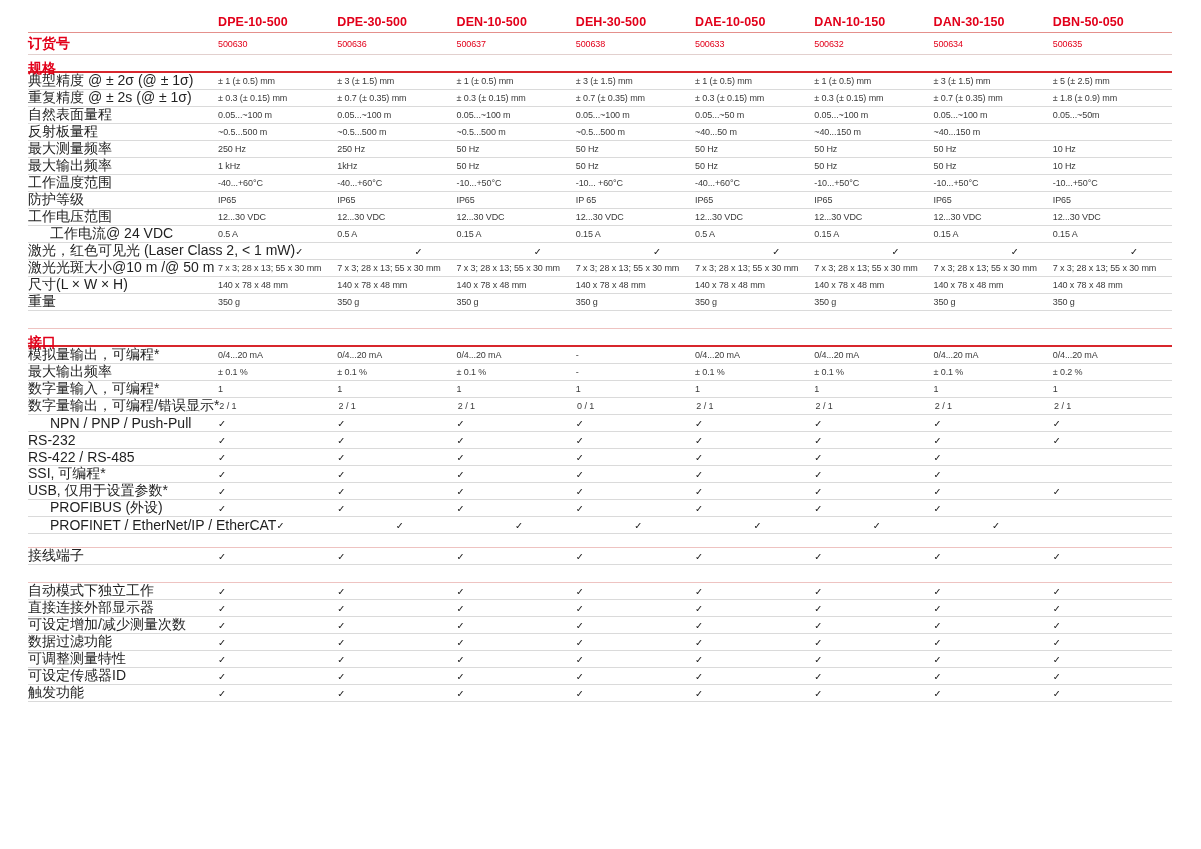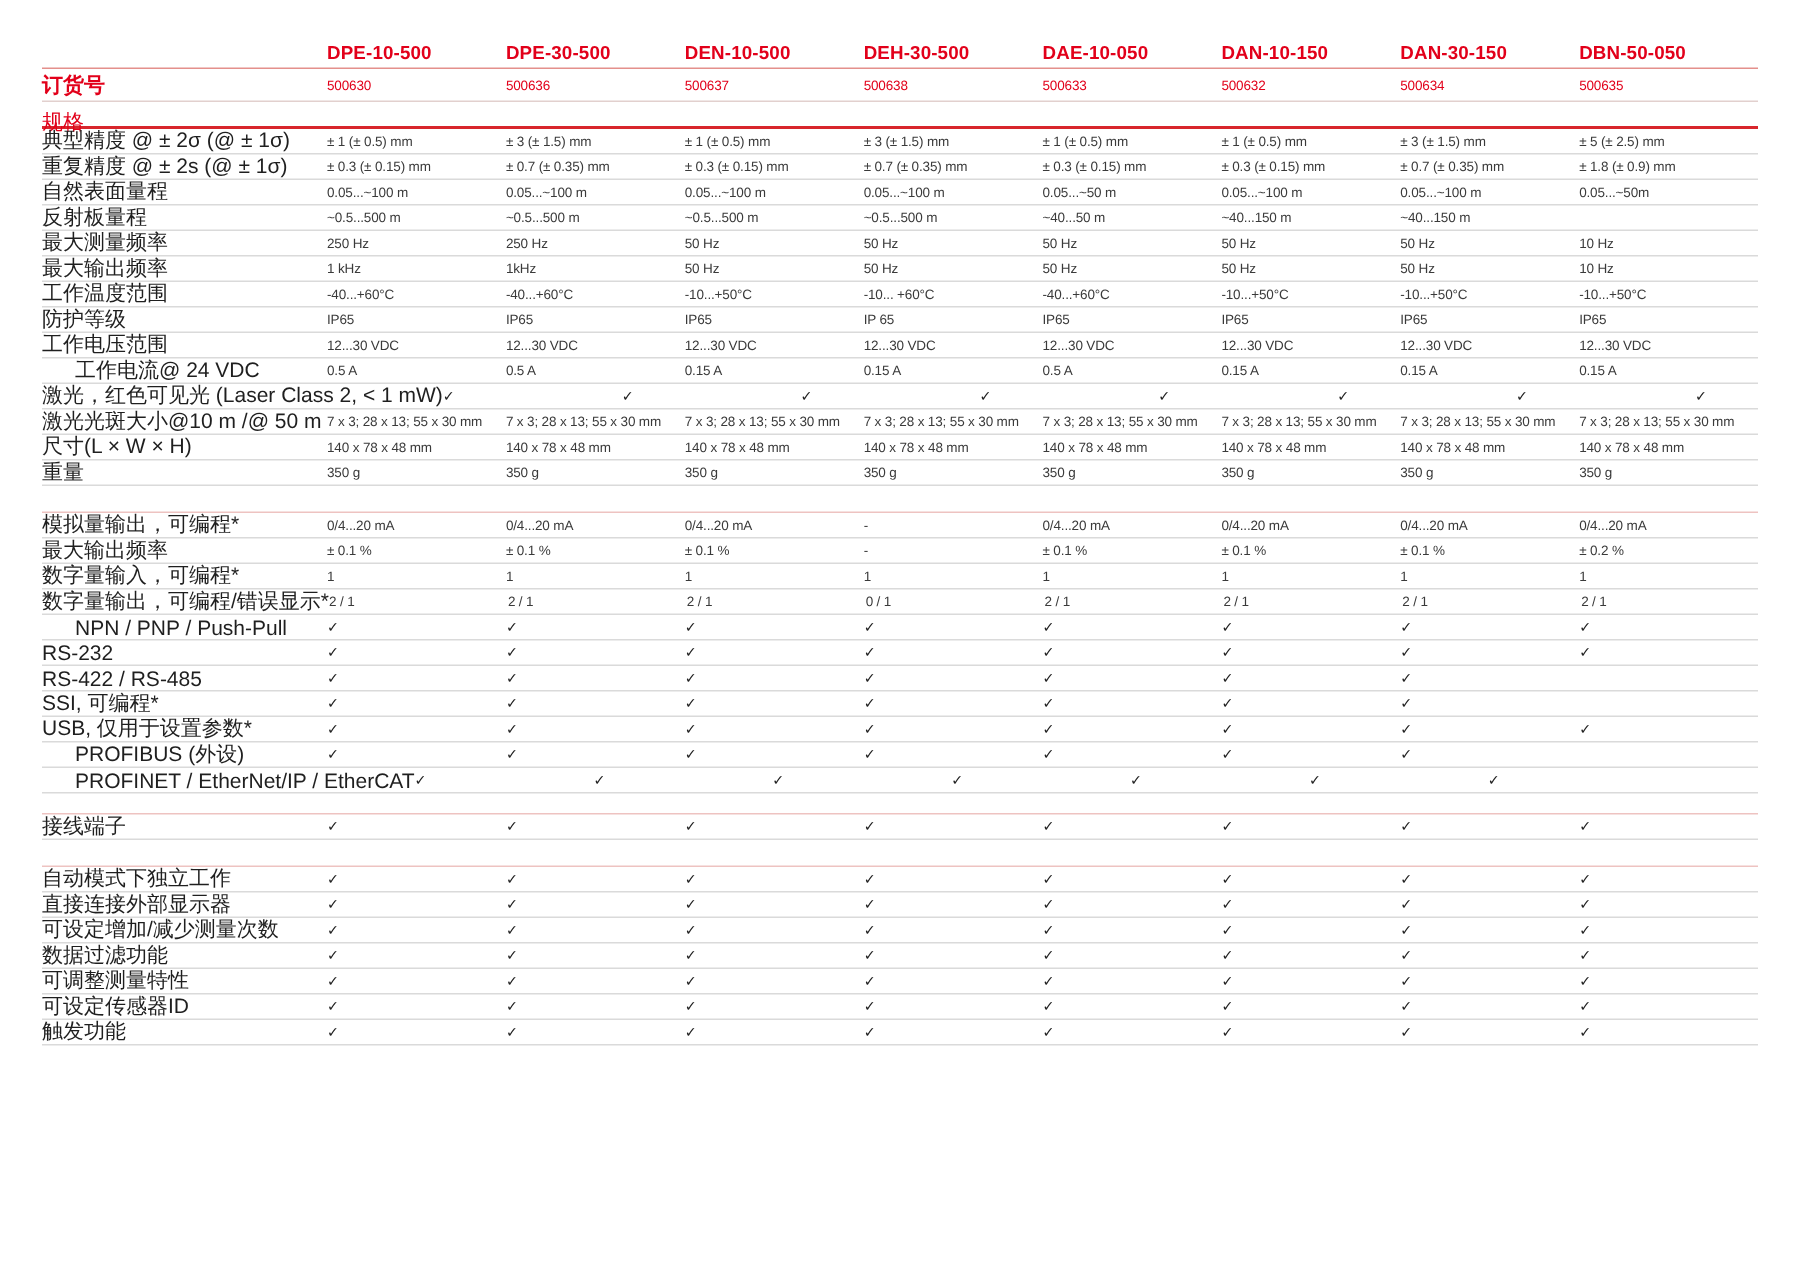--- a/index.html
+++ b/index.html
@@ -1,33 +1,33 @@
 <!DOCTYPE html>
 <html><head>
 <meta charset="utf-8">
 <style>
   html,body{margin:0;padding:0;}
   body{
     width:1201px;height:849px;position:relative;overflow:hidden;background:#ffffff;
     font-family:"Liberation Sans","DejaVu Sans",sans-serif;color:#2b2b2b;
     -webkit-font-smoothing:antialiased;
   }
-  .table{position:absolute;left:28px;top:28px;width:1144px;}
+  .table{position:absolute;left:28px;top:15px;width:1144px;}
   .row{display:flex;align-items:center;}
   .lbl{flex:0 0 190px;font-size:14px;color:#1f1f1f;white-space:nowrap;overflow:visible;}
   .lbl.indent{padding-left:22px;flex-basis:168px;}
   .val{flex:0 0 119.25px;font-size:9px;white-space:nowrap;letter-spacing:-0.1px;color:#3a3a3a;overflow:visible;}
   .hdr-row{height:17px;border-bottom:1px solid #e4908c;align-items:flex-start;}
   .hdr-cell{flex:0 0 119.25px;font-size:12.5px;font-weight:bold;color:#e2001a;line-height:15px;letter-spacing:0.1px;}
   .hdr-spacer{flex:0 0 190px;}
   .order-row{height:21px;border-bottom:1px solid #e2d0ce;}
   .order-row .lbl{color:#e2001a;font-weight:bold;}
   .order-row .val{color:#e2001a;}
   .sec-title-row{height:16px;border-bottom:2px solid #d8262c;}
-  .sec-title-row .lbl{color:#e2001a;font-weight:normal;margin-top:12px;}
+  .sec-title-row .lbl{color:#e2001a;font-weight:bold;margin-top:12px;}
   .drow{height:16px;border-bottom:1px solid #dadada;}
   .drow.sub{border-bottom-color:#c0c0c0;}
   .check{font-size:9.5px;color:#222222;}
   .sec{margin:0;}
   .sec.m-spec{margin-top:0;}
   .sec.m-iface{margin-top:17px;border-top:1px solid #eec3c1;}
   .sec.m-conn{margin-top:13px;border-top:1px solid #eec3c1;}
   .sec.m-feat{margin-top:17px;border-top:1px solid #eec3c1;}
 </style>
 </head>
@@ -209,20 +209,23 @@
         <div class="val">350 g</div>
         <div class="val">350 g</div>
         <div class="val">350 g</div>
         <div class="val">350 g</div>
         <div class="val">350 g</div>
         <div class="val">350 g</div>
         <div class="val">350 g</div>
       </div>
     </div>
     <div class="sec m-iface">
+      <div class="row sec-title-row">
+        <div class="lbl">接口</div>
+      </div>
       <div class="row drow">
         <div class="lbl">模拟量输出，可编程*</div>
         <div class="val">0/4...20 mA</div>
         <div class="val">0/4...20 mA</div>
         <div class="val">0/4...20 mA</div>
         <div class="val">-</div>
         <div class="val">0/4...20 mA</div>
         <div class="val">0/4...20 mA</div>
         <div class="val">0/4...20 mA</div>
         <div class="val">0/4...20 mA</div>

